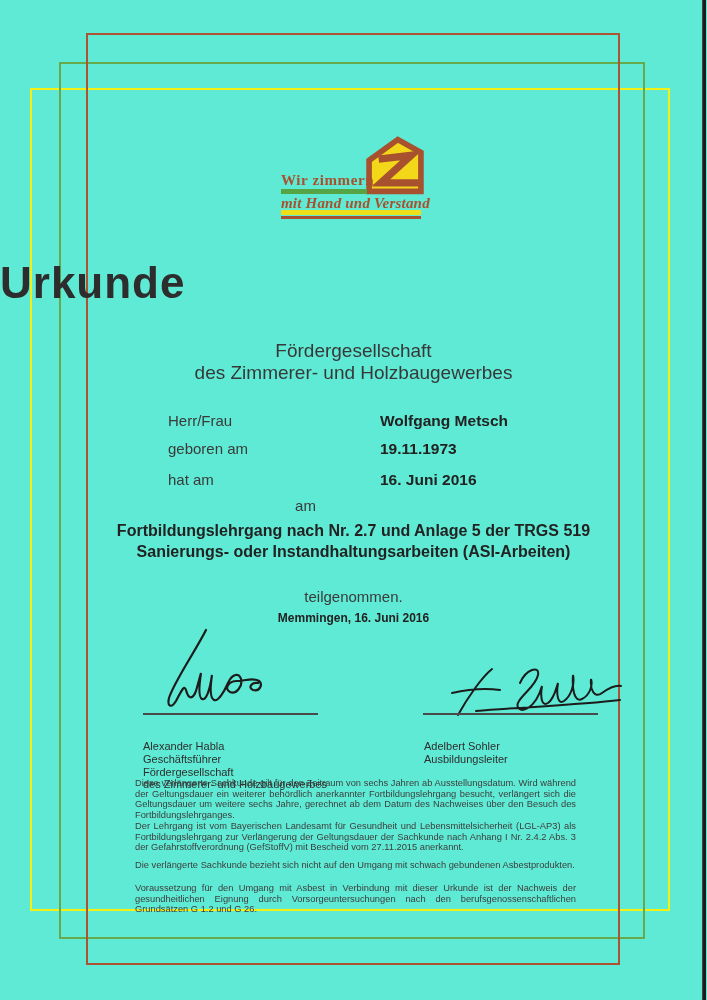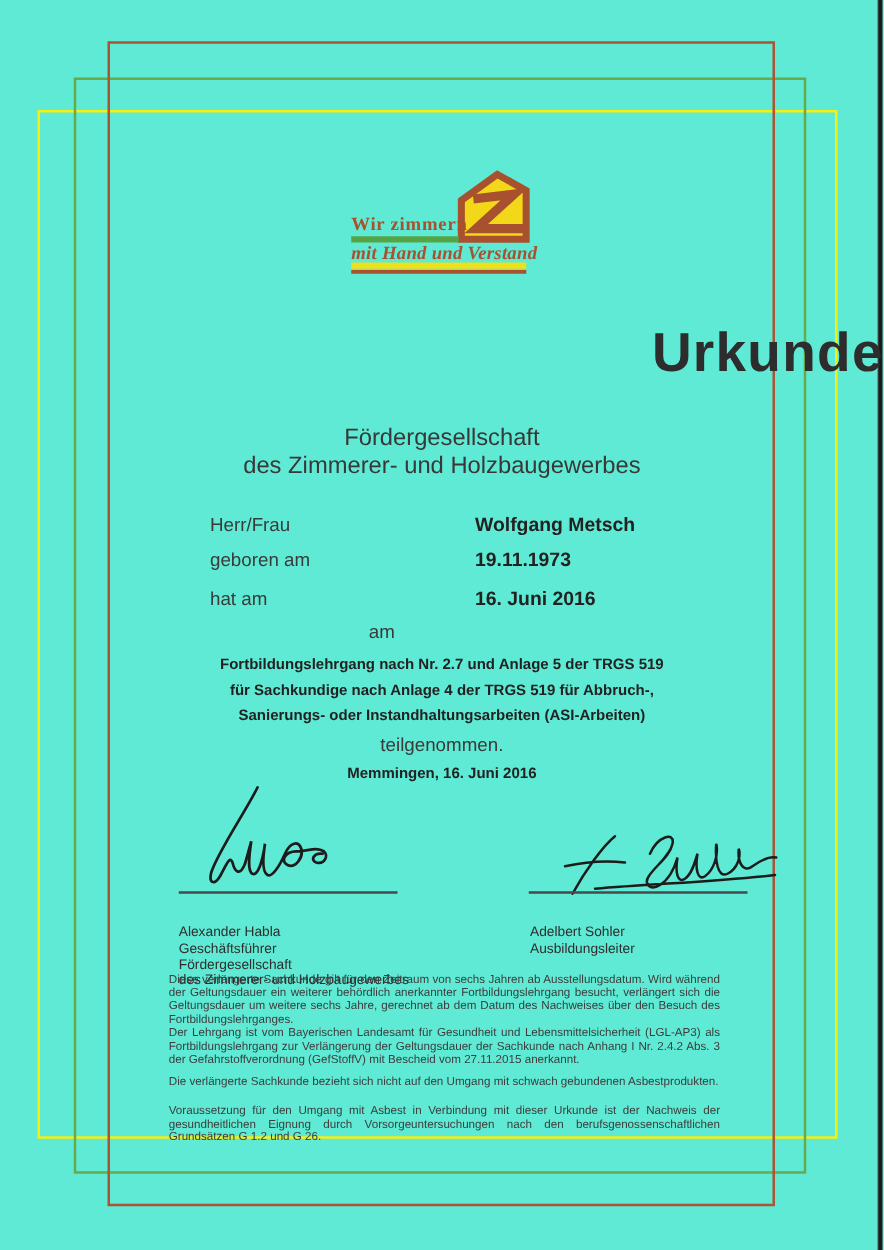--- a/index.html
+++ b/index.html
@@ -22,29 +22,29 @@
   
   .logo{position:absolute;left:280px;top:136px;width:150px;height:84px;}
   .logo-house{position:absolute;left:84px;top:0px;width:62px;height:60px;}
   .logo-line1{position:absolute;left:1px;top:36px;font-family:"Liberation Serif",serif;font-weight:bold;font-size:15px;letter-spacing:.6px;white-space:nowrap;}
   .bar{position:absolute;left:1px;}
   .bar-green{top:53px;width:86px;height:4.5px;}
   .logo-line2{position:absolute;left:1px;top:59px;font-family:"Liberation Serif",serif;font-weight:bold;font-size:15px;letter-spacing:.2px;white-space:nowrap;font-style:italic;}
   .bar-yellow{top:74px;width:140px;height:5px;}
   .bar-red{top:79.5px;width:140px;height:3px;}
   
-  .title{position:absolute;left:0;top:258px;width:707px;text-align:right;font-size:44px;font-weight:bold;color:#2d2d2d;letter-spacing:1px;}
+  .title{position:absolute;left:0;top:258px;width:707px;text-align:left;font-size:44px;font-weight:bold;color:#2d2d2d;letter-spacing:1px;}
   .issuer{position:absolute;left:0;top:340px;width:707px;text-align:center;font-size:19px;color:#383838;line-height:21.5px;}
   
   .field-label{position:absolute;left:168px;font-size:15px;color:#3a3a3a;}
   .field-value{position:absolute;left:380px;font-size:15.5px;font-weight:bold;color:#222;}
   .row1{top:412px;} .row2{top:440px;} .row3{top:471px;}
   .am-word{position:absolute;left:0;top:497px;width:611px;text-align:center;font-size:15px;color:#3a3a3a;}
   
-  .course{position:absolute;left:0;top:521px;width:707px;text-align:center;font-weight:bold;font-size:12px;line-height:20.5px;color:#222;}
+  .course{position:absolute;left:0;top:521px;width:707px;text-align:center;font-weight:bold;font-size:16px;line-height:20.5px;color:#222;}
   .participated{position:absolute;left:0;top:588px;width:707px;text-align:center;font-size:15px;color:#3a3a3a;}
   .place-date{position:absolute;left:0;top:611px;width:707px;text-align:center;font-size:12px;font-weight:bold;color:#222;}
   
   .sig-scrawl{position:absolute;}
   .sig-scrawl-left{left:138px;top:628px;width:195px;height:88px;}
   .sig-scrawl-right{left:428px;top:663px;width:195px;height:56px;}
   .sig-line{position:absolute;top:713px;height:2px;background:#4a4a4a;}
   .sig-line-left{left:143px;width:175px;}
   .sig-line-right{left:423px;width:175px;}
   .sig-block{position:absolute;top:740px;font-size:11px;line-height:12.8px;color:#2e2e2e;}
@@ -89,21 +89,20 @@
   <div class="field-label row2">geboren am</div>
   <div class="field-value row2">19.11.1973</div>
 
   <div class="field-label row3">hat am</div>
   <div class="field-value row3">16. Juni 2016</div>
 
   <div class="am-word">am</div>
 
   <div class="course">
     <div>Fortbildungslehrgang nach Nr. 2.7 und Anlage 5 der TRGS 519</div>
-    <div>für Sachkundige nach Anlage 4 der TRGS 519 für Abbruch-,</div>
     <div>Sanierungs- oder Instandhaltungsarbeiten (ASI-Arbeiten)</div>
   </div>
 
   <div class="participated">teilgenommen.</div>
   <div class="place-date">Memmingen, 16. Juni 2016</div>
 
   <svg class="sig-scrawl sig-scrawl-left" viewBox="0 0 195 88">
     <path d="M68,2 C58,22 36,54 31,70 C29,78 33,81 38,73 C43,64 46,56 48,62 C50,70 54,73 58,63 L63,45 C61,58 60,69 64,71 C68,73 72,62 74,47 C72,60 72,70 76,72 C80,74 86,64 90,55 C94,46 101,44 103,51 C105,58 98,67 92,64 C86,61 90,53 99,53 C108,53 115,49 121,53 C125,56 122,64 115,62 C110,60 113,54 120,55" fill="none" stroke="#1c1c1c" stroke-width="2.2" stroke-linecap="round"></path>
   </svg>
   <svg class="sig-scrawl sig-scrawl-right" viewBox="0 0 195 56">

